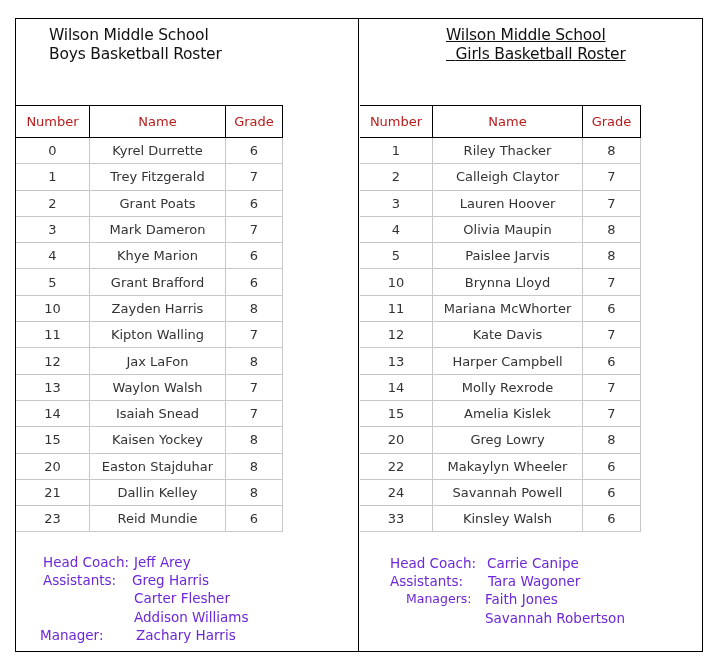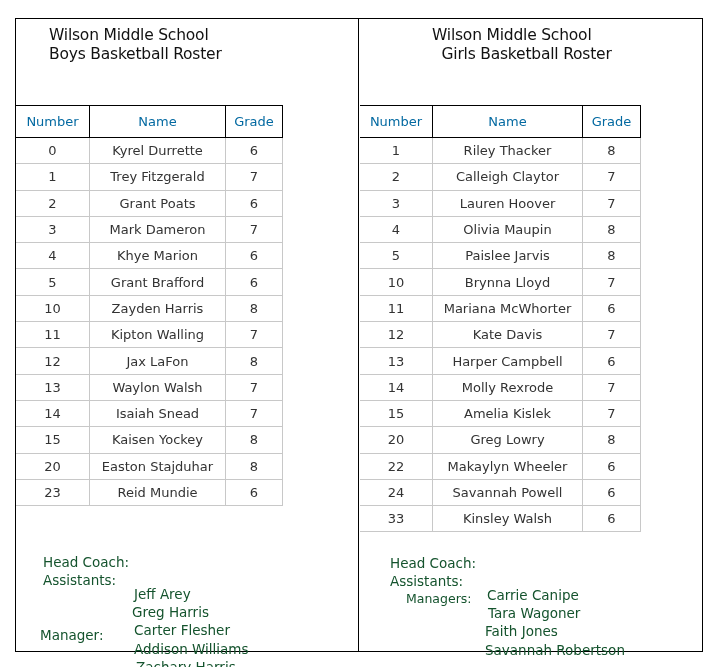--- a/index.html
+++ b/index.html
@@ -3,37 +3,37 @@
 <meta charset="utf-8">
 <style>
   html, body { margin: 0; padding: 0; background: #ffffff; }
   body { width: 718px; height: 667px; position: relative; overflow: hidden;
          font-family: "DejaVu Sans", sans-serif; color: #222; }
   .frame { position: absolute; left: 15px; top: 18px; width: 686px; height: 632px;
            border: 1px solid #000; box-sizing: content-box; }
   .divider { position: absolute; left: 358px; top: 18px; width: 1px; height: 633px; background: #000; }
   .title { position: absolute; font-size: 15.5px; line-height: 19px; color: #111; white-space: pre; letter-spacing: -0.2px; }
   .title.boys { left: 49px; top: 26px; }
-  .title.girls { left: 432px; top: 26px; }
+  .title.girls { left: 446px; top: 26px; text-decoration: underline; }
   table.roster { position: absolute; border-collapse: collapse; font-size: 13px; }
   table.roster th { font-weight: normal; height: 31px; border: 1px solid #000; text-align: center;
-                    font-size: 13px; color: #0369a1; padding: 0; }
+                    font-size: 13px; color: #b91c1c; padding: 0; }
   table.roster td { height: 25.3px; border: 1px solid #c8c8c8; text-align: center; padding: 0;
                     font-size: 13px; color: #333; }
   table.roster tr.hdr th:first-child { border-left: none; }
   table.boys { left: 16px; top: 105px; }
   table.girls { left: 360px; top: 105px; }
   table.boys tbody td:first-child { border-left: none; }
   table.girls tbody td:first-child { border-left: none; }
   .col-num.b { width: 73px; } .col-name.b { width: 135px; } .col-grade.b { width: 56px; }
   .col-num.g { width: 72px; } .col-name.g { width: 149px; } .col-grade.g { width: 57px; }
-  .staff { position: absolute; font-size: 13.5px; line-height: 18.2px; color: #14532d; text-align: right; }
+  .staff { position: absolute; font-size: 13.5px; line-height: 18.2px; color: #6d28d9; text-align: right; }
   .staff .row { position: relative; height: 18.2px; white-space: nowrap; }
   .staff .lbl { position: absolute; }
-  .staff .val { position: absolute; margin-top: 32px; }
+  .staff .val { position: absolute; }
   .staff.boys { left: 43px; top: 553px; width: 300px; }
   .staff.girls { left: 390px; top: 554px; width: 300px; }
 </style>
 </head>
 <body>
 
 <div class="frame"></div>
 <div class="divider"></div>
 
 <div class="title boys"><span>Wilson Middle School</span>
@@ -107,20 +107,25 @@
         <td>15</td>
         <td>Kaisen Yockey</td>
         <td>8</td>
       </tr>
       <tr>
         <td>20</td>
         <td>Easton Stajduhar</td>
         <td>8</td>
       </tr>
       <tr>
+        <td>21</td>
+        <td>Dallin Kelley</td>
+        <td>8</td>
+      </tr>
+      <tr>
         <td>23</td>
         <td>Reid Mundie</td>
         <td>6</td>
       </tr>
     </tbody>
 </table>
 
 <div class="staff boys">
   <div class="row">
     <span class="lbl" style="left:0">Head Coach:</span>

